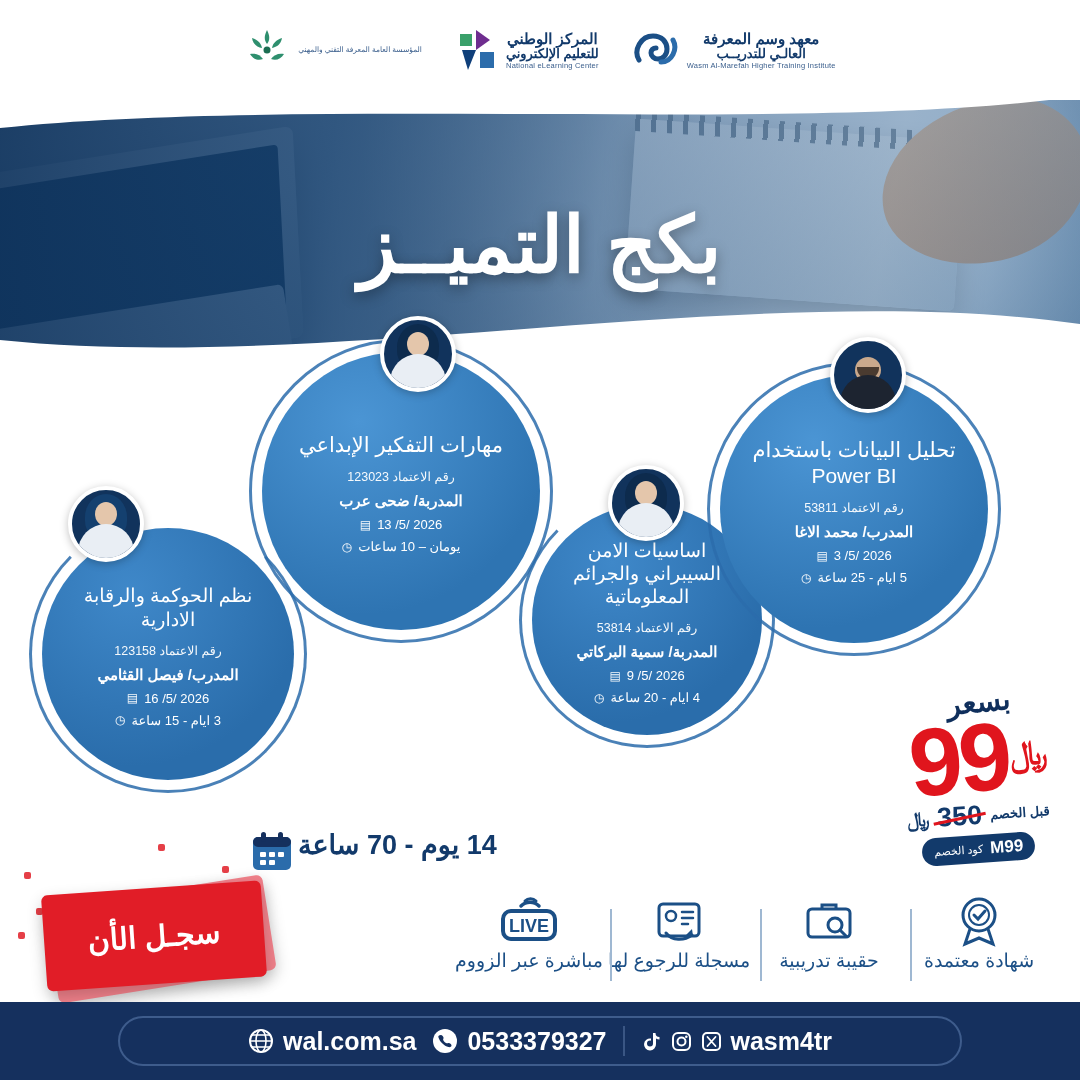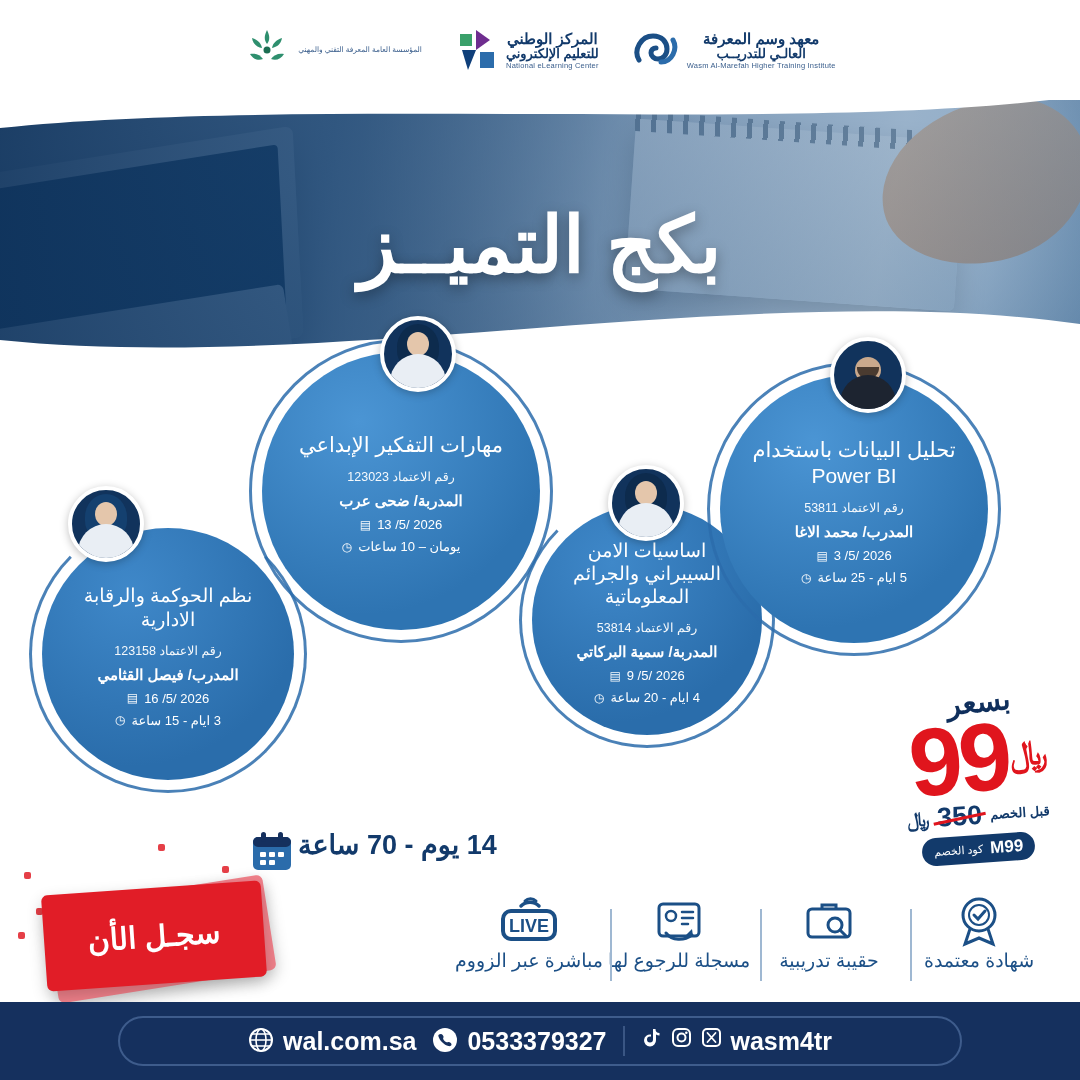--- a/index.html
+++ b/index.html
@@ -242,21 +242,21 @@
     background: #15305e;
     display: flex; align-items: center; justify-content: center;
     z-index: 8;
   }
   .footer-inner {
     display: flex; align-items: center; gap: 16px;
     color: #fff; font-size: 25px; font-weight: bold;
     direction: ltr;
   }
   .fsep { width: 2px; height: 30px; background: #3a5684; }
-  .fgroup { display: flex; align-items: flex-start; gap: 9px; }
+  .fgroup { display: flex; align-items: center; gap: 9px; }
   .fic { width: 26px; height: 26px; }
   .social-ic { width: 21px; height: 21px; }
   .footer-frame {
     position: absolute; left: 118px; right: 118px; top: 14px; bottom: 14px;
     border: 2px solid #3e5c8c; border-radius: 26px;
   }
 </style>
 </head>
 <body>
 

